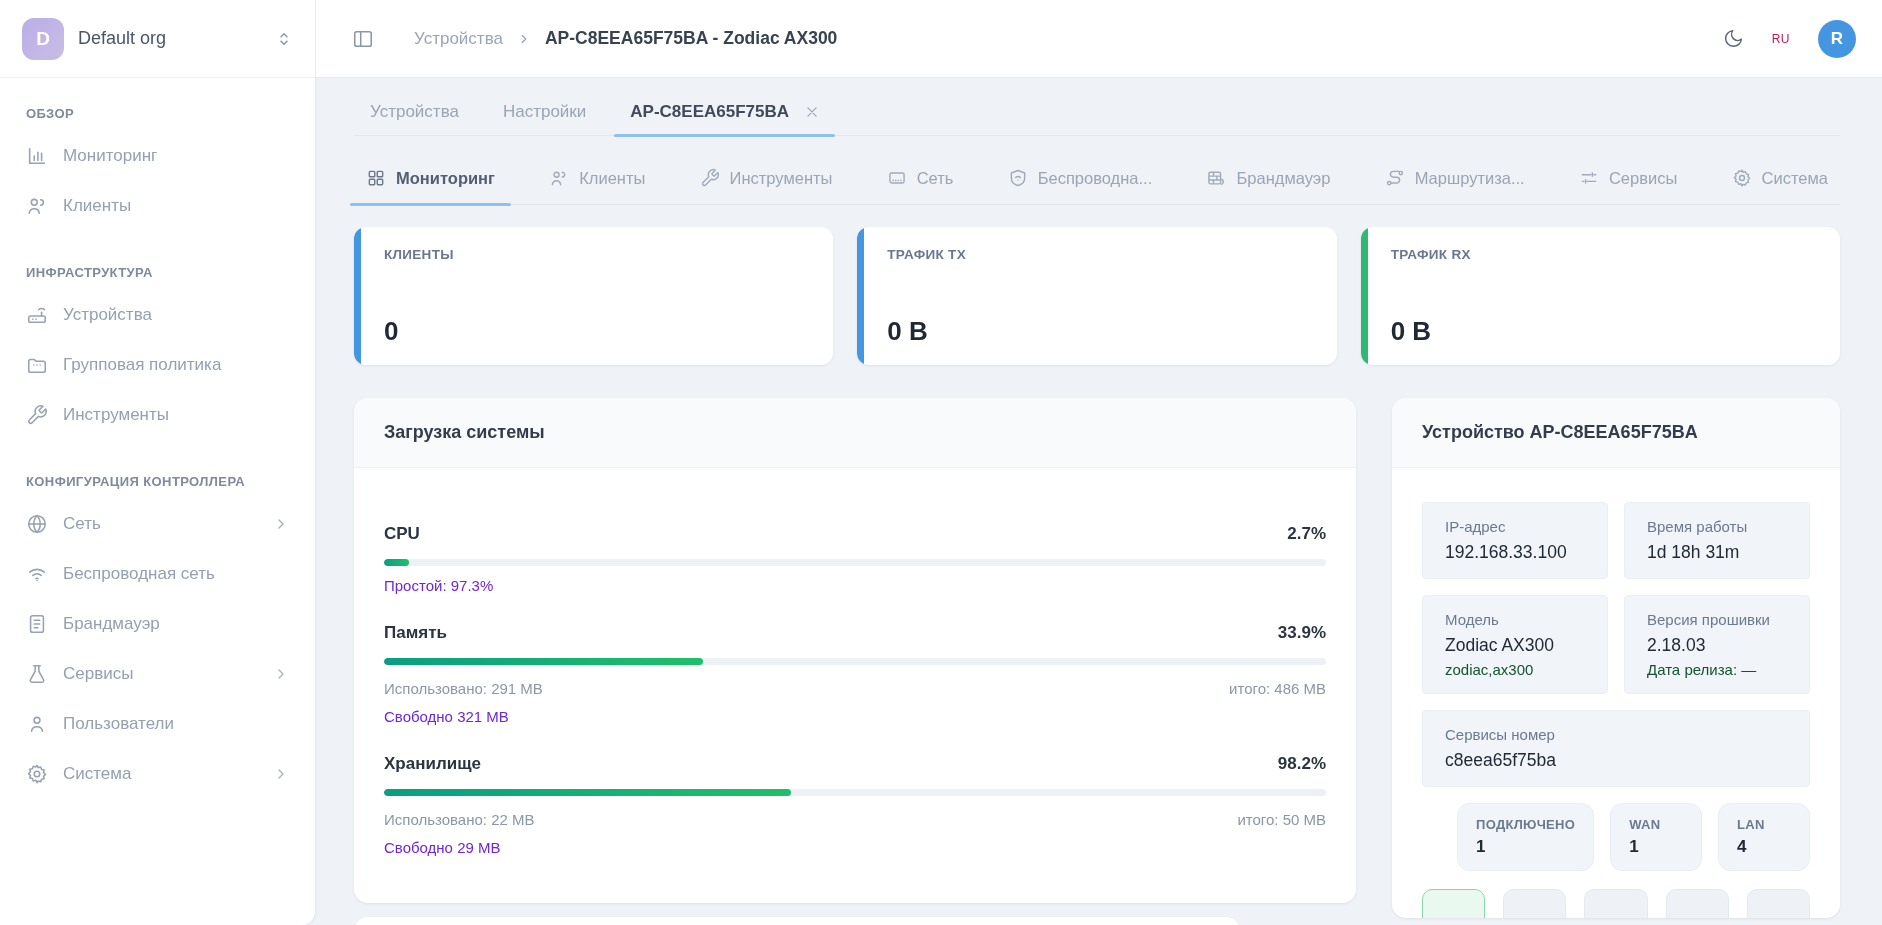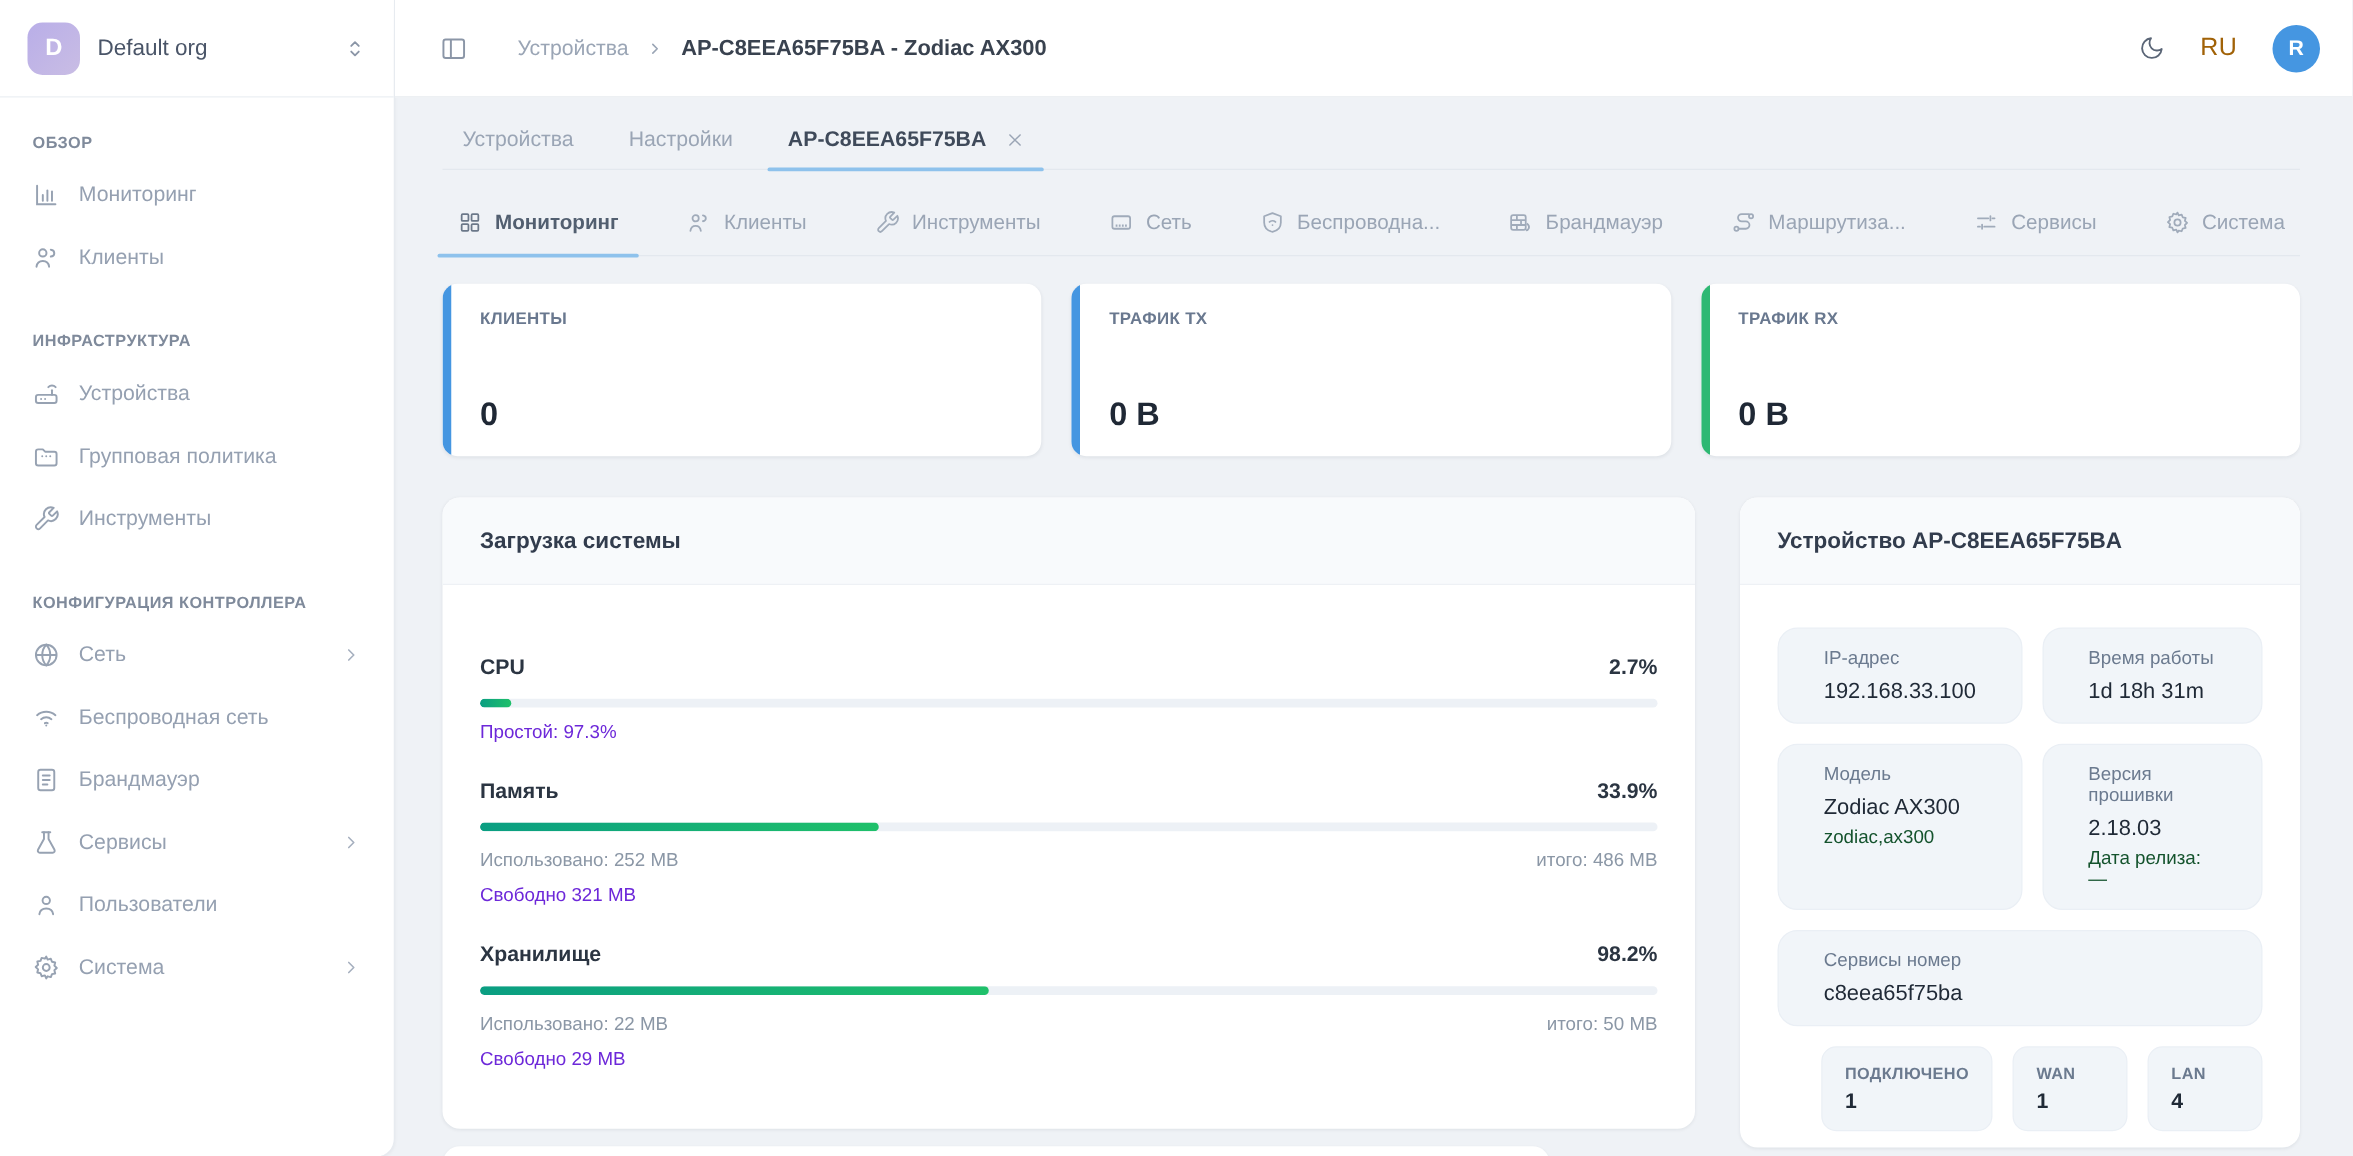--- a/index.html
+++ b/index.html
@@ -27,21 +27,21 @@
   
   .main { flex:1; display:flex; flex-direction:column; height:100%; overflow:hidden; }
   .topbar { height:78px; min-height:78px; background:#fff; border-bottom:1px solid #e7ebf0; display:flex; align-items:center; padding:0 26px 0 36px; }
   .tgl { color:#8b96a7; cursor:pointer; }
   .crumbs { display:flex; align-items:center; gap:14px; margin-left:40px; flex:1; }
   .crumb-parent { color:#9aa5b5; font-size:17px; cursor:pointer; }
   .crumb-sep { color:#9aa5b5; }
   .crumb-current { color:#39424f; font-size:17.5px; font-weight:bold; }
   .top-actions { display:flex; align-items:center; gap:28px; }
   .moon { color:#5b6677; cursor:pointer; }
-  .lang { font-size:20px; color:#a16207; letter-spacing:.5px; cursor:pointer; }
+  .lang { font-size:12px; color:#be185d; letter-spacing:.5px; cursor:pointer; }
   .user-avatar { width:38px; height:38px; border-radius:50%; background:#4596e1; color:#fff; font-size:17px; font-weight:bold; display:flex; align-items:center; justify-content:center; cursor:pointer; }
 
   .content { flex:1; padding:14px 42px 0 38px; overflow:hidden; }
 
   
   .tabs { display:flex; gap:36px; border-bottom:1px solid #e3e8ee; padding-left:12px; }
   .tab { padding:10px 4px 13px; font-size:17px; color:#9aa5b5; cursor:pointer; position:relative; display:flex; align-items:center; gap:16px; }
   .tab.active { color:#3f4a5a; font-weight:bold; }
   .tab.active::after { content:""; position:absolute; left:-12px; right:-12px; bottom:-2px; height:3px; background:#8ec2ec; border-radius:2px; }
   .tab .close-x { color:#9aa5b5; cursor:pointer; }
@@ -74,21 +74,21 @@
   .metric-name { font-size:17px; font-weight:bold; color:#2b3542; }
   .metric-pct { font-size:17px; font-weight:bold; color:#2b3542; }
   .bar { height:7px; border-radius:5px; background:#edf1f6; overflow:hidden; }
   .bar-fill { height:100%; border-radius:5px; background:linear-gradient(90deg,#0a9e82,#1fc06a); }
   .metric-sub { display:flex; justify-content:space-between; margin-top:15px; font-size:15px; color:#8b97a6; }
   .metric-free { margin-top:11px; font-size:15px; color:#6d28d9; }
 
   .panel-device { width:448px; height:520px; }
   .panel-device .panel-body { padding:34px 30px 0; }
   .info-grid { display:grid; grid-template-columns:1fr 1fr; gap:16px; }
-  .info-card { background:#f1f5f9; border:1px solid #eaeff5; border-radius:16px; padding:15px 36px; min-height:74px; }
+  .info-card { background:#f1f5f9; border:1px solid #eaeff5; border-radius:4px; padding:15px 22px; min-height:74px; }
   .info-card.wide { grid-column:1 / -1; }
   .info-label { font-size:15px; color:#6b7a8f; margin-bottom:7px; }
   .info-value { font-size:17.5px; font-weight:normal; color:#202a37; }
   .info-sub { font-size:15px; color:#14532d; margin-top:5px; }
   .ports-row { display:grid; grid-template-columns:1fr 1fr 1fr; gap:16px; margin-top:16px;padding-left:35px; }
   .port-card { background:#f1f5f9; border:1px solid #eaeff5; border-radius:12px; padding:13px 18px; }
   .port-label { font-size:13px; font-weight:bold; letter-spacing:.3px; color:#6b7a8f; margin-bottom:5px; }
   .port-value { font-size:17px; font-weight:bold; color:#202a37; }
   .chips-row { display:flex; gap:18px; margin-top:18px; }
   .chip { flex:1; height:40px; border-radius:10px; background:#eef2f7; border:1px solid #e3e9f0; }
@@ -427,21 +427,21 @@
 
             <div class="metric">
               <div class="metric-top">
                 <span class="metric-name">Память</span>
                 <span class="metric-pct">33.9%</span>
               </div>
               <div class="bar">
                   <div class="bar-fill" style="width: 33.9%;"></div>
                 </div>
               <div class="metric-sub">
-                <span>Использовано: 252 MB</span>
+                <span>Использовано: 291 MB</span>
                 <span>итого: 486 MB</span>
               </div>
               <div class="metric-free">Свободно 321 MB</div>
             </div>
 
             <div class="metric">
               <div class="metric-top">
                 <span class="metric-name">Хранилище</span>
                 <span class="metric-pct">98.2%</span>
               </div>

